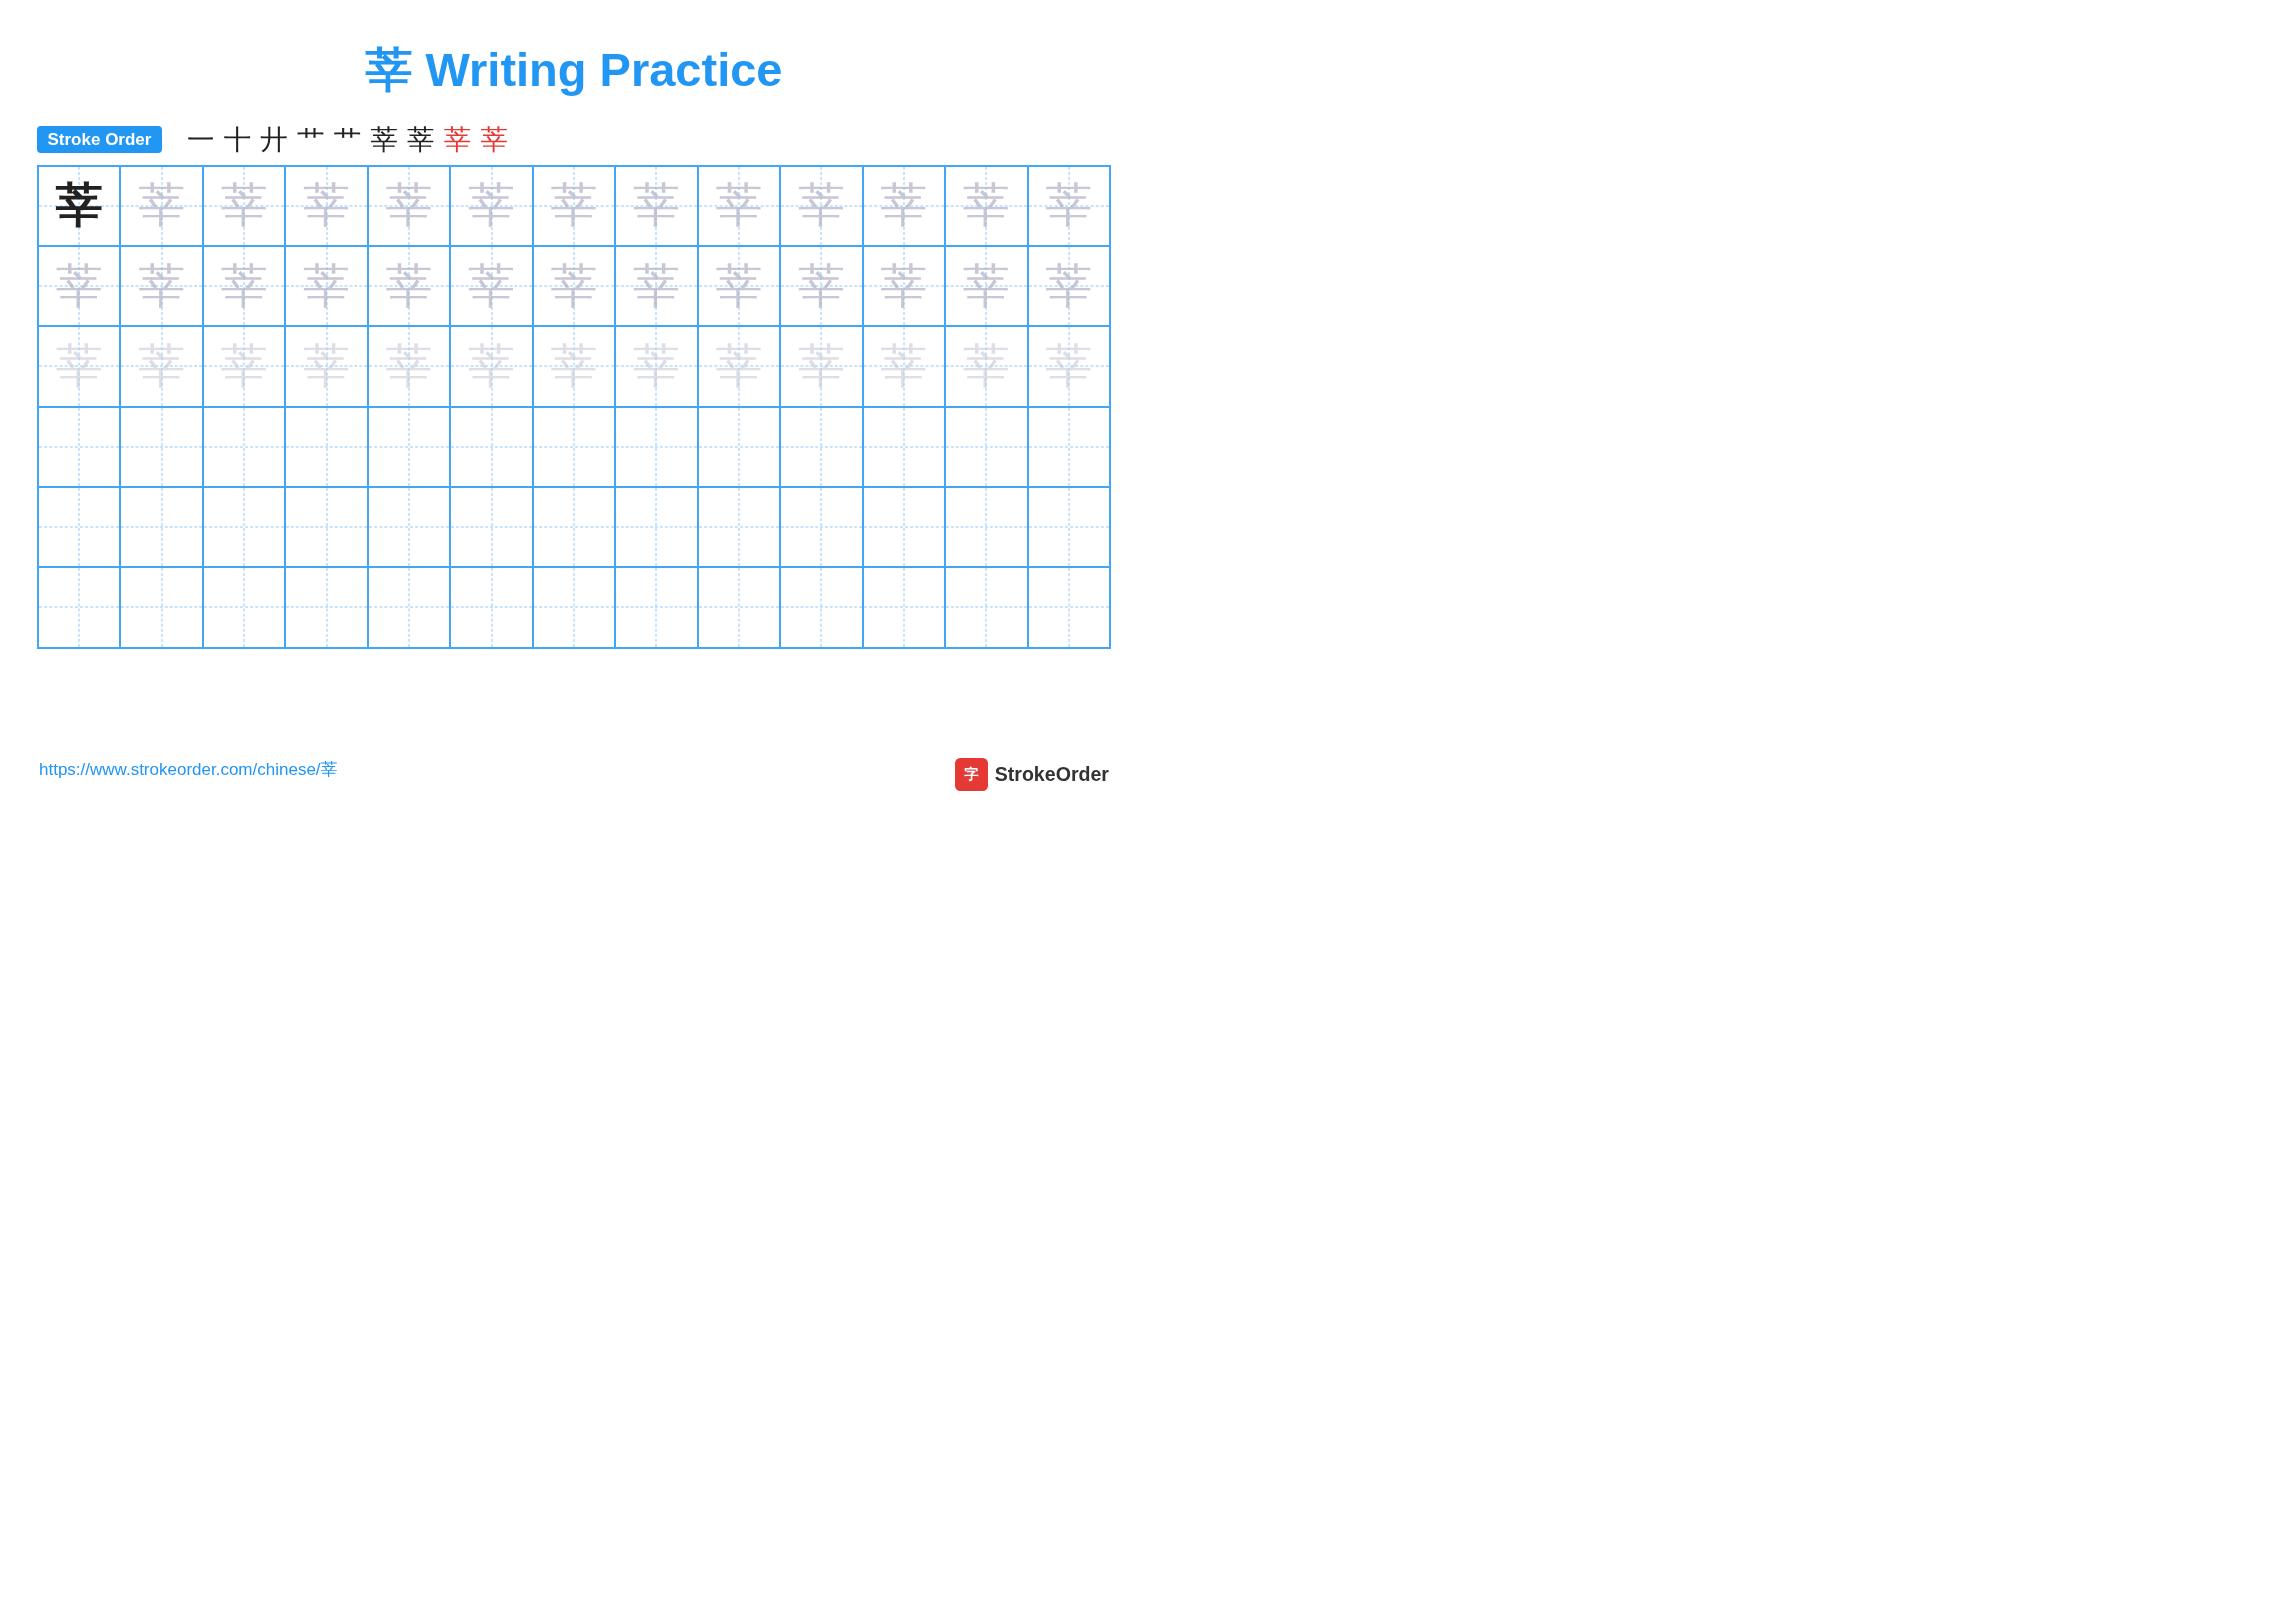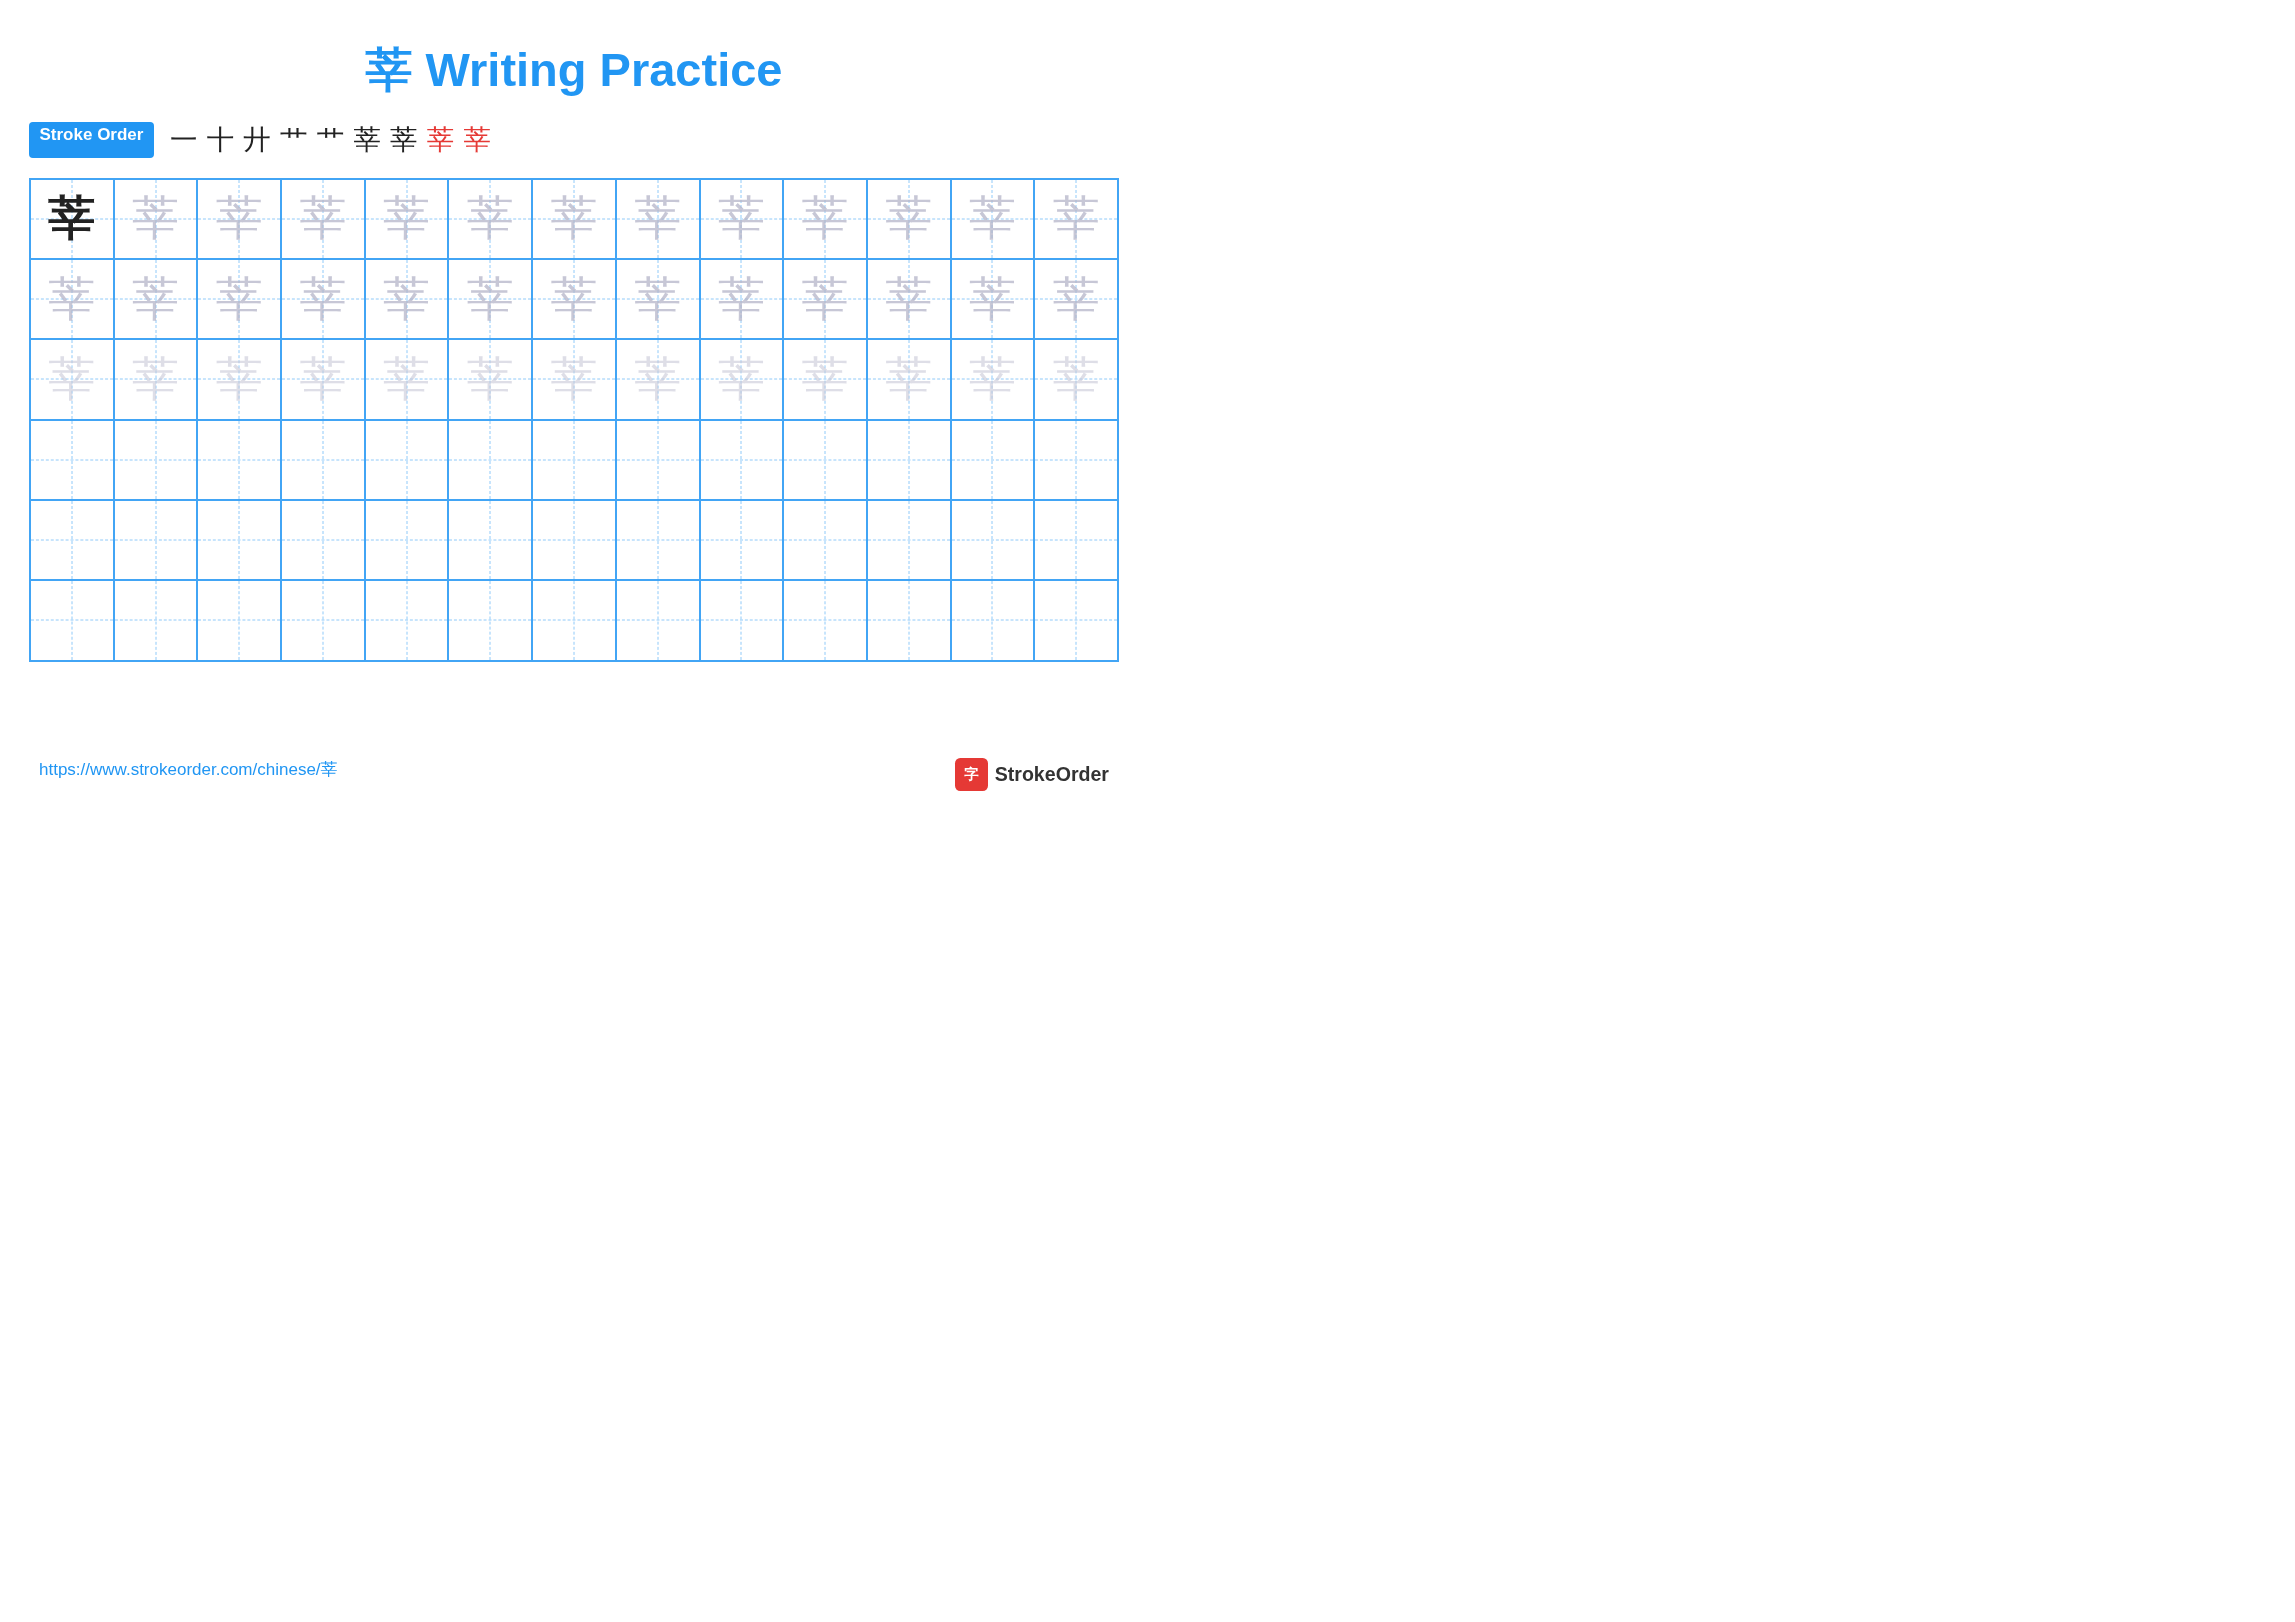--- a/index.html
+++ b/index.html
@@ -10,36 +10,37 @@
       height: 811px;
       position: relative;
       overflow: hidden;
     }
 
     .page {
       width: 1148px;
       height: 811px;
       background: #fff;
       position: relative;
-      padding: 26px 29px;
+      padding: 26px 37px;
     }
 
     .title {
       text-align: center;
       font-size: 47px;
       font-weight: bold;
       color: #2196F3;
       margin-bottom: 19.6px;
       margin-top: 13px;
     }
 
     .stroke-order-row {
       display: flex;
-      margin-bottom: 20px;
-      gap: 16px;
+      align-items: center;
+      margin-bottom: 7px;
+      gap: 25px;
     }
 
     .stroke-order-badge {
       background: #2196F3;
       color: white;
       font-size: 17px;
       font-weight: bold;
       padding: 3.9px 10.5px;
       border-radius: 3.9px;
       white-space: nowrap;

